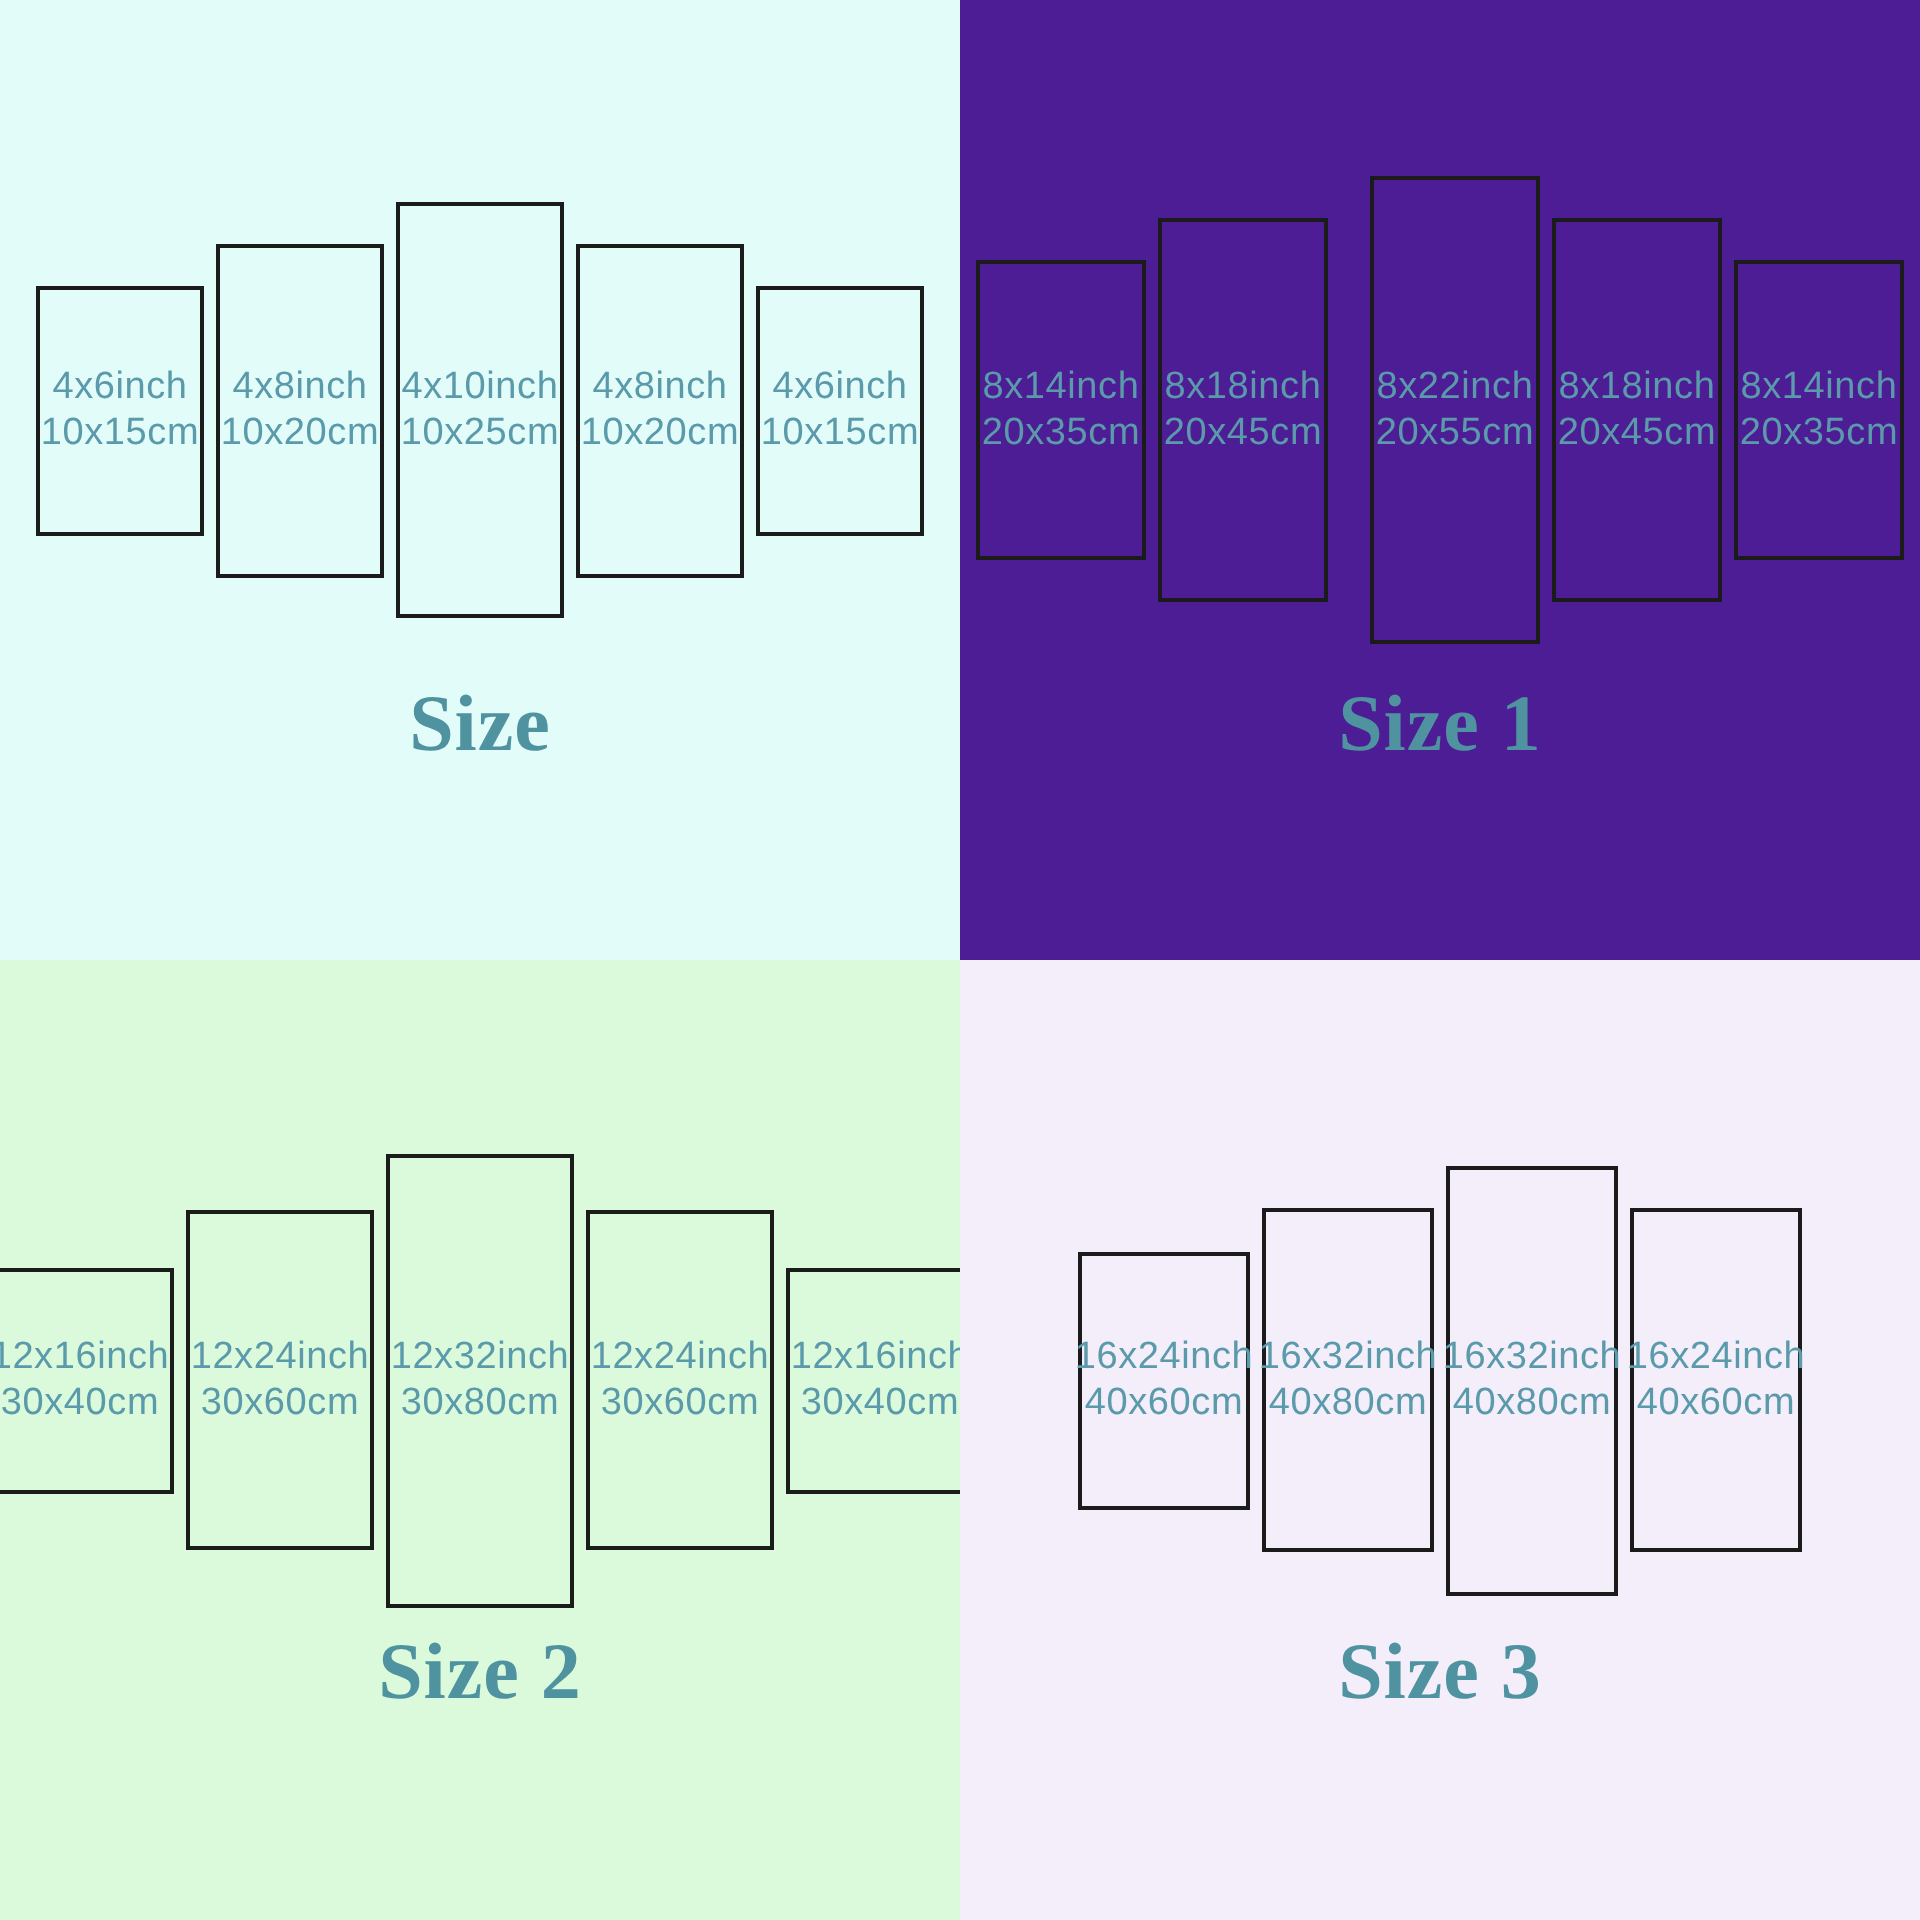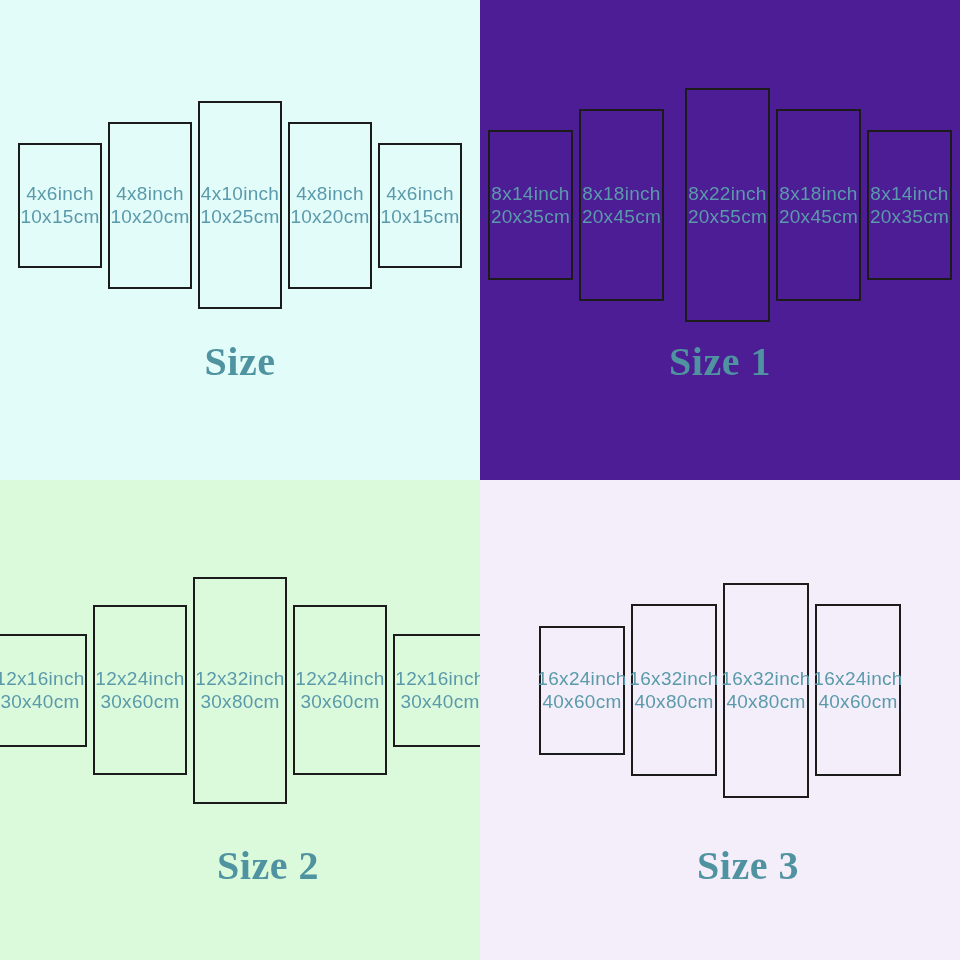--- a/index.html
+++ b/index.html
@@ -66,21 +66,21 @@
 
   .group-title {
     position: absolute; top: 338px; left: 0;
     width: 100%; text-align: center;
     font-family: "Liberation Serif", serif;
     font-weight: bold;
     font-size: 40px; line-height: 48px;
     color: #4f93a1;
     letter-spacing: 0.5px;
   }
-  .quad-2 .group-title, .quad-3 .group-title { top: 362px; margin-left: 28px; }
+  .quad-2 .group-title, .quad-3 .group-title { top: 332px; }
 </style>
 </head>
 <body>
 
 <div class="size-chart-grid">
 
   <div class="quad quad-0">
     <div class="panels">
       <div class="panel">
         <span>4x6inch</span>

